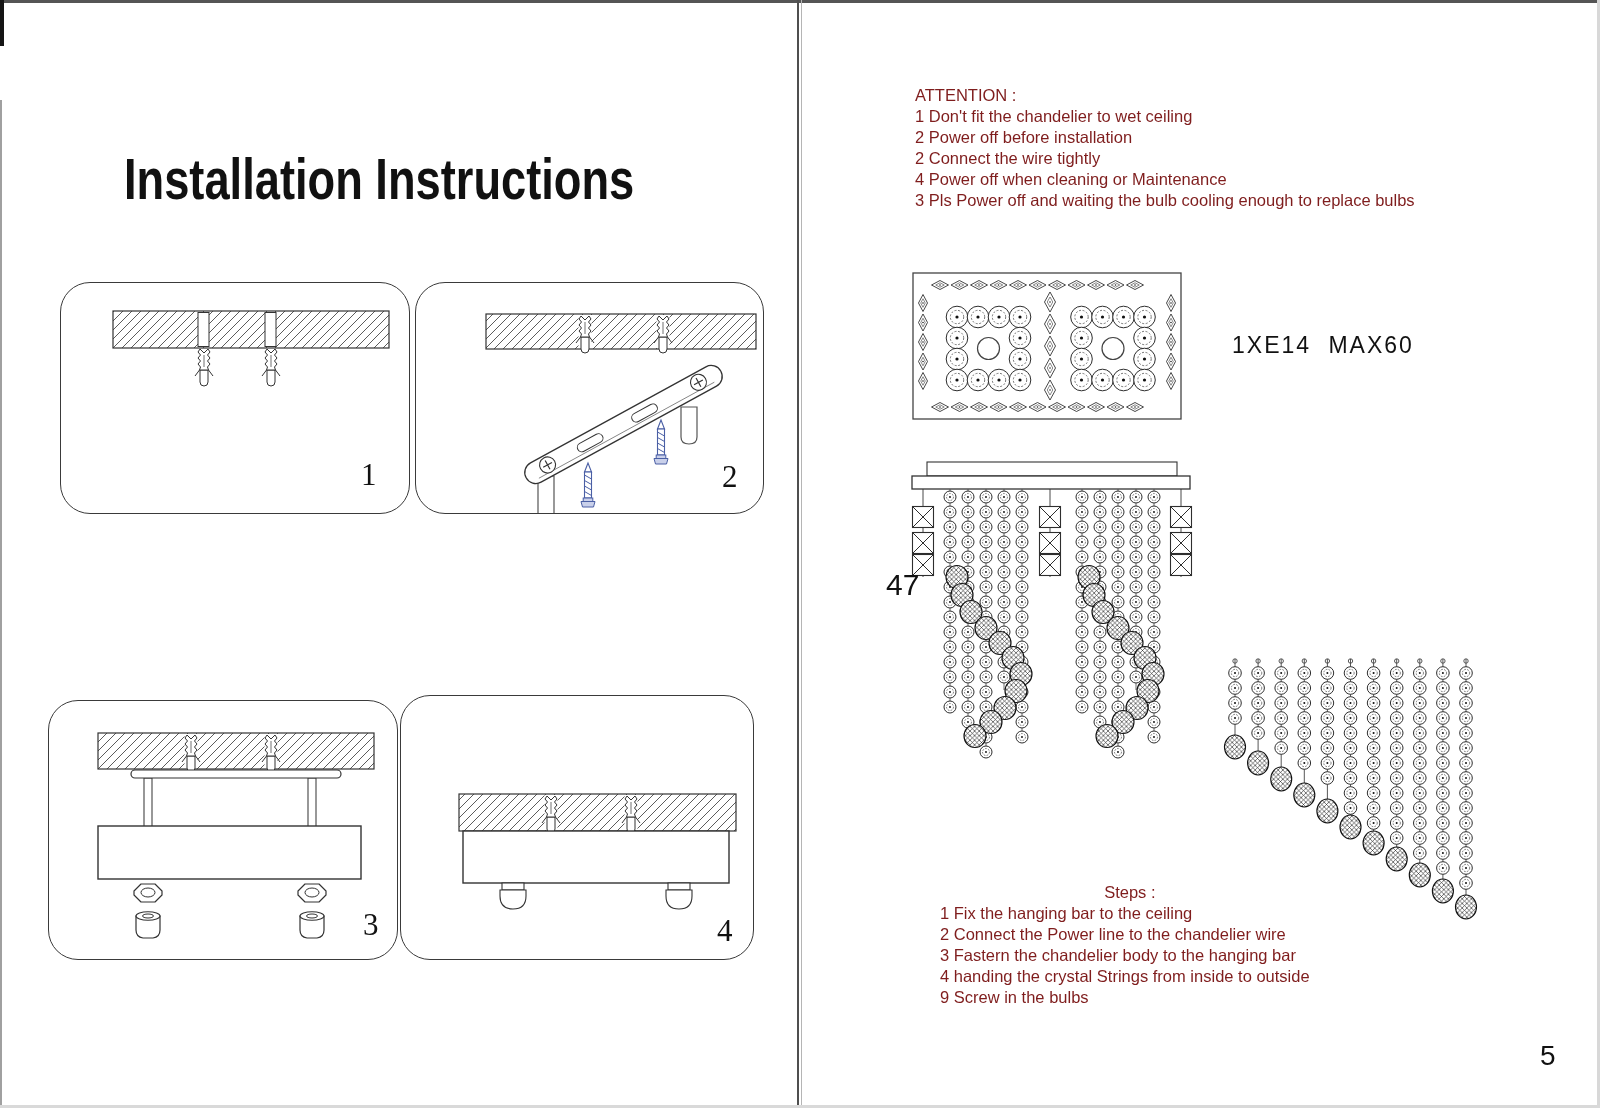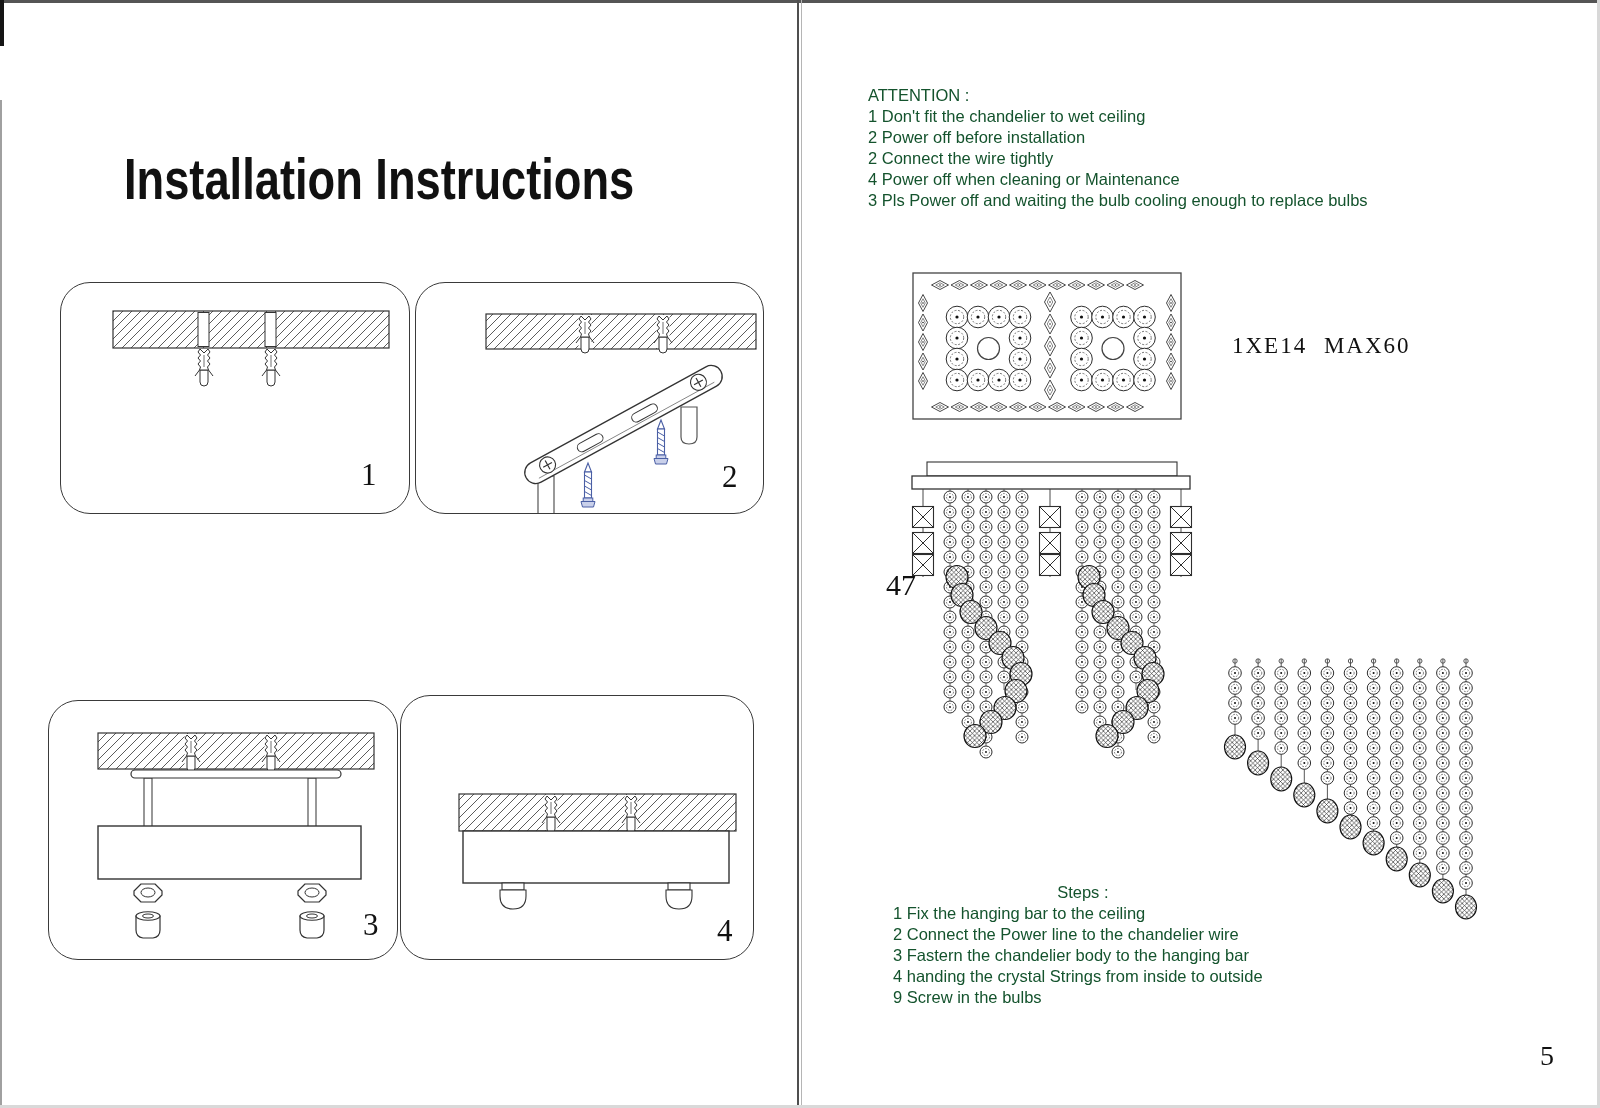--- a/index.html
+++ b/index.html
@@ -9,23 +9,23 @@
   }
   .page{position:absolute;left:0;top:0;width:1600px;height:1108px;pointer-events:none;}
   .edge{position:absolute;}
   .title{
     position:absolute;left:124px;top:106px;font-size:58px;font-weight:bold;color:#111;
     white-space:nowrap;transform:scaleX(0.78);transform-origin:0 0;letter-spacing:0px;
   }
   .fig{position:absolute;border:1.6px solid #3a3a3a;border-radius:30px;background:#fff;}
   .fig svg{position:absolute;left:0;top:0;width:100%;height:100%;}
   .fignum{position:absolute;font-family:"Liberation Serif",serif;font-size:31px;color:#111;line-height:1;}
-  .txtblock{position:absolute;font-size:16.5px;line-height:20.9px;color:#14532d;white-space:nowrap;}
+  .txtblock{position:absolute;font-size:16.5px;line-height:20.9px;color:#7f1d1d;white-space:nowrap;margin-left:47px;}
   .steps-head{padding-left:10px;text-align:center;}
-  .serif-label{position:absolute;font-family:Liberation Serif, serif;color:#111;white-space:nowrap;line-height:1;}
+  .serif-label{position:absolute;font-family:Liberation Sans, sans-serif;color:#111;white-space:nowrap;line-height:1;}
   .spec{left:1232px;top:334px;font-size:23px;letter-spacing:2px;word-spacing:9px;}
   .count47{left:886px;top:570px;font-size:30px;}
   .pagenum{left:1540px;top:1042px;font-size:28px;}
   .art{position:absolute;}
 </style>
 </head>
 <body>
 
 <svg width="0" height="0" style="position:absolute" aria-hidden="true">
   <defs>

